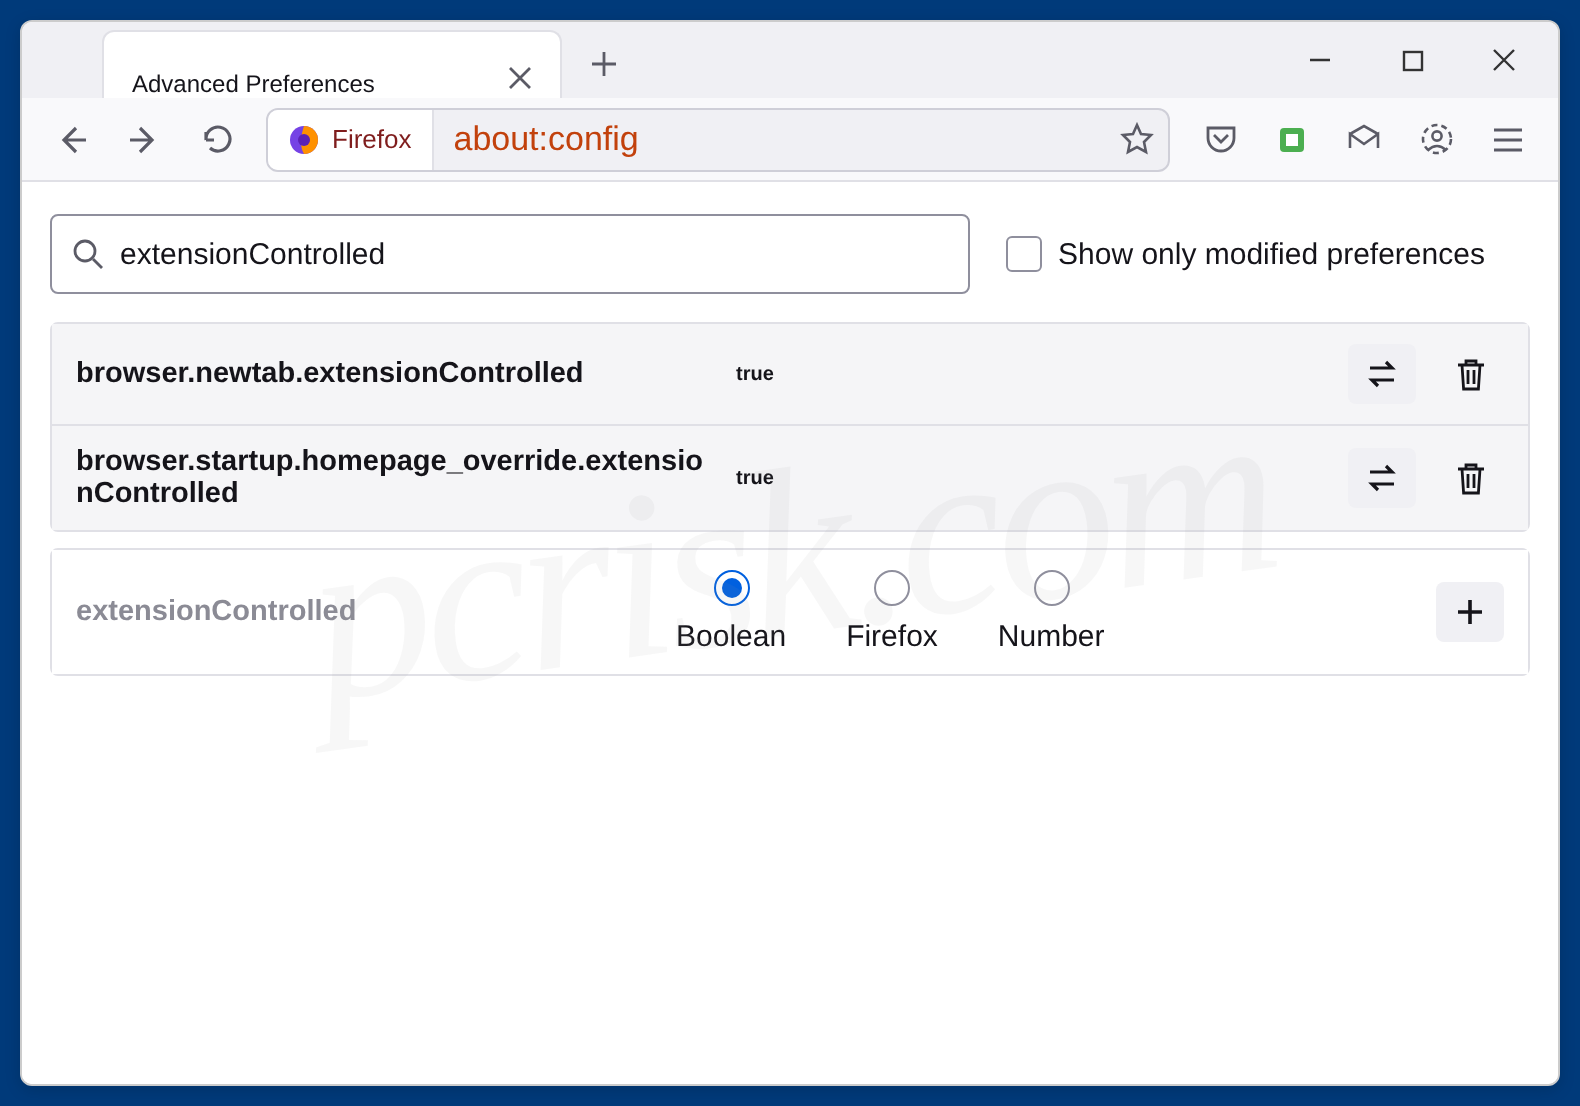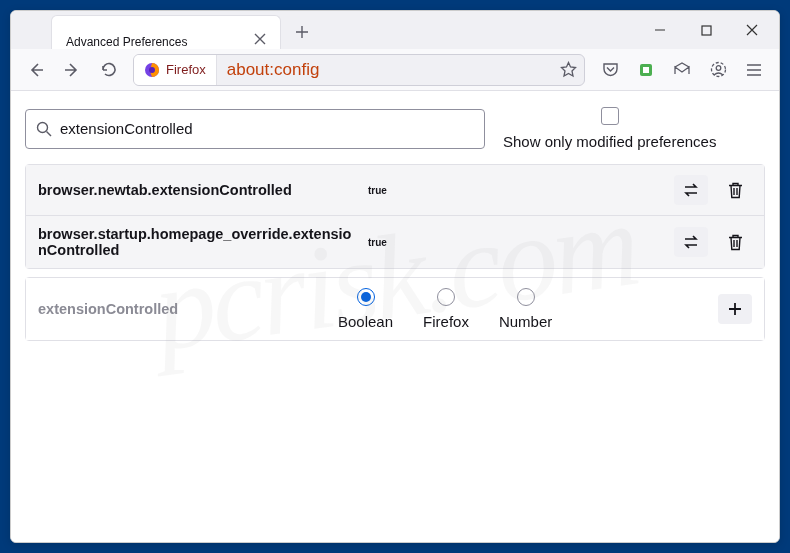--- a/index.html
+++ b/index.html
@@ -160,21 +160,20 @@
       flex: 1;
       color: #15141a;
     }
     .checkbox-label {
       display: flex;
       align-items: center;
       gap: 8px;
       font-size: 15px;
       color: #15141a;
       cursor: pointer;
-      flex-direction: column;
     }
     .checkbox {
       width: 18px; height: 18px;
       border: 1px solid #8f8f9d;
       border-radius: 3px;
       background: #fff;
     }
     
     .pref-table {
       border: 1px solid #e0e0e6;

